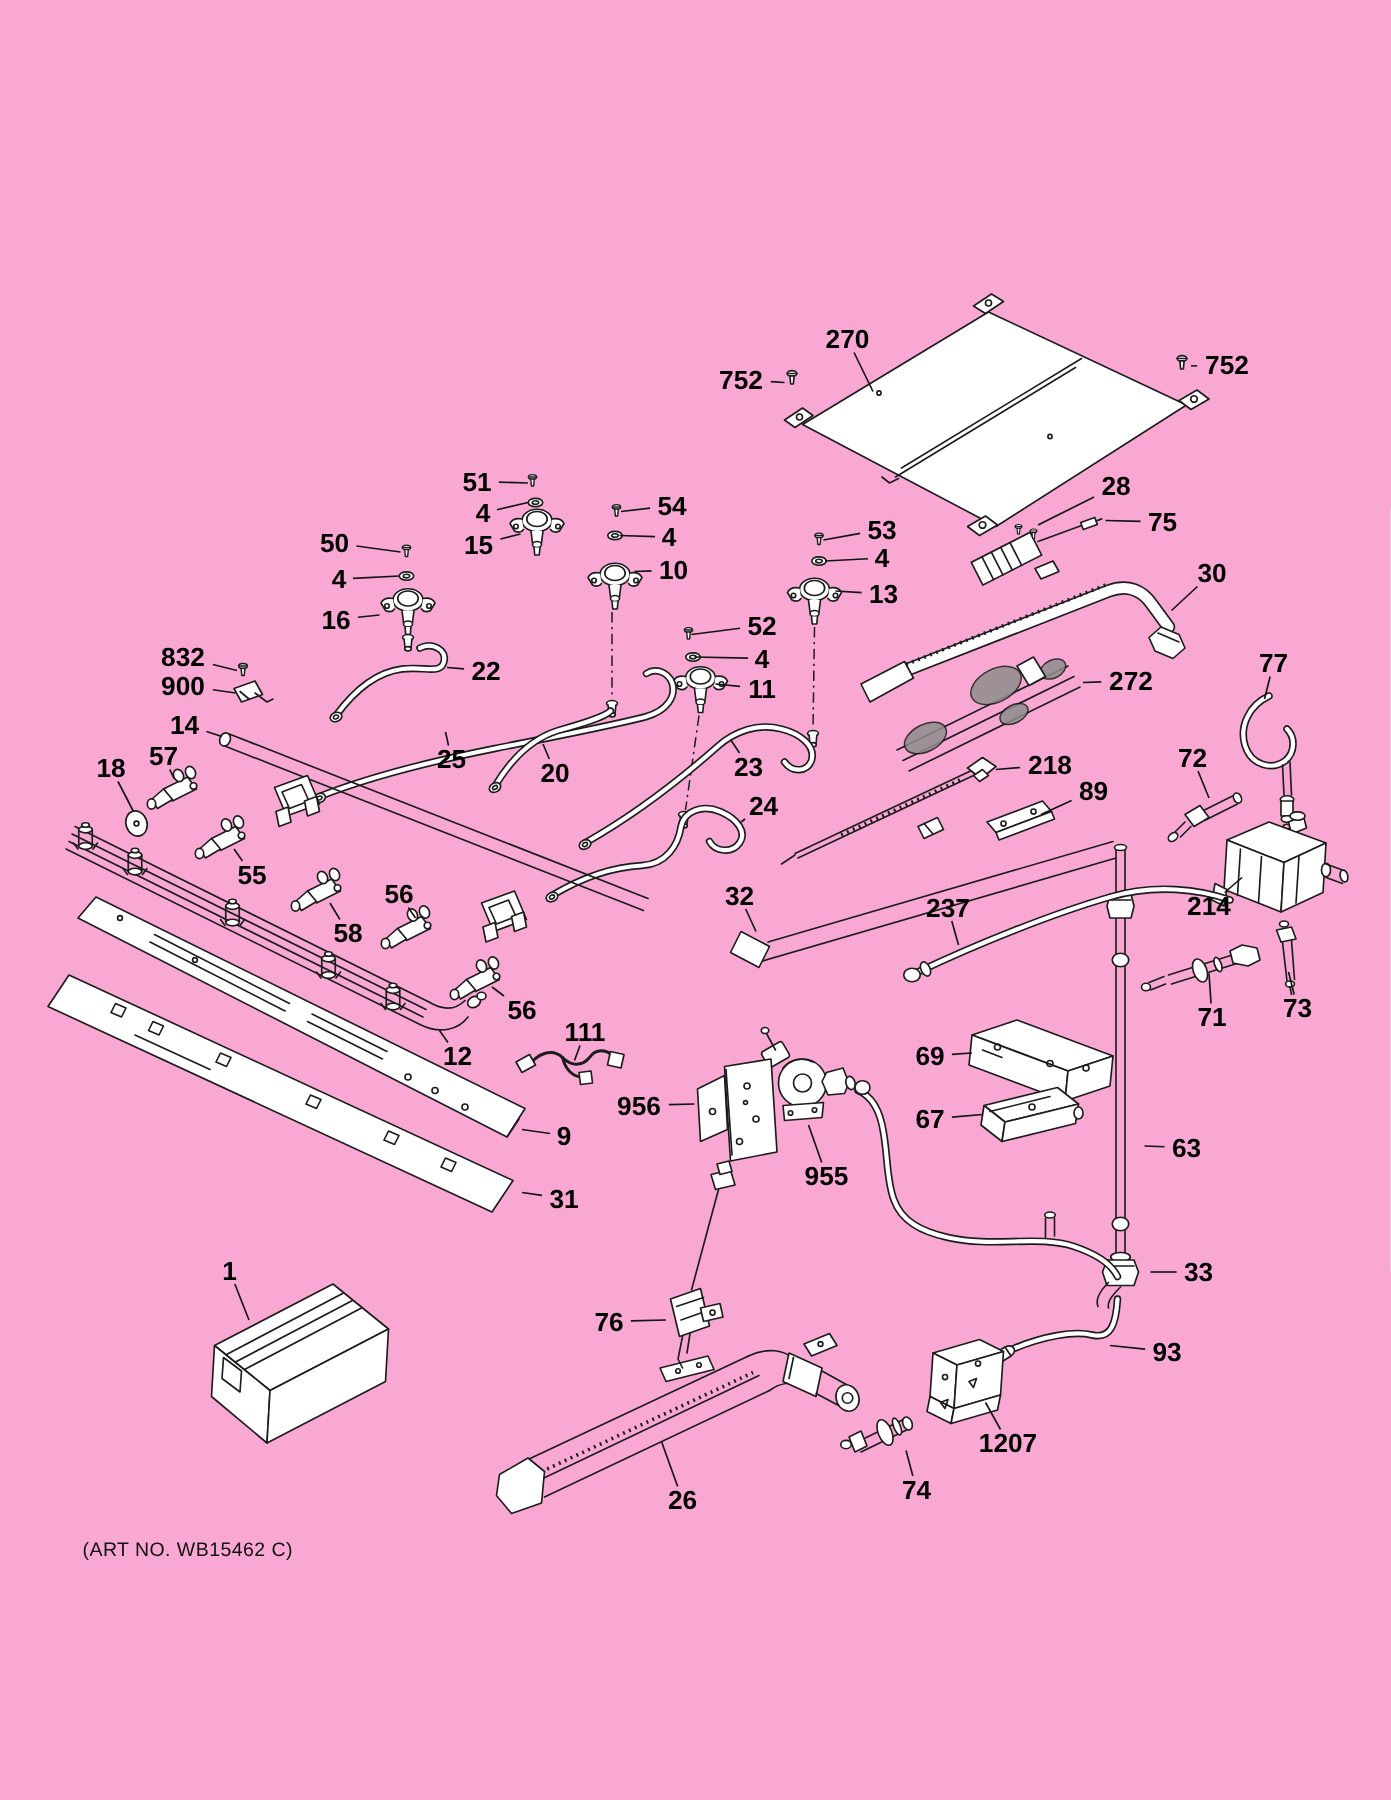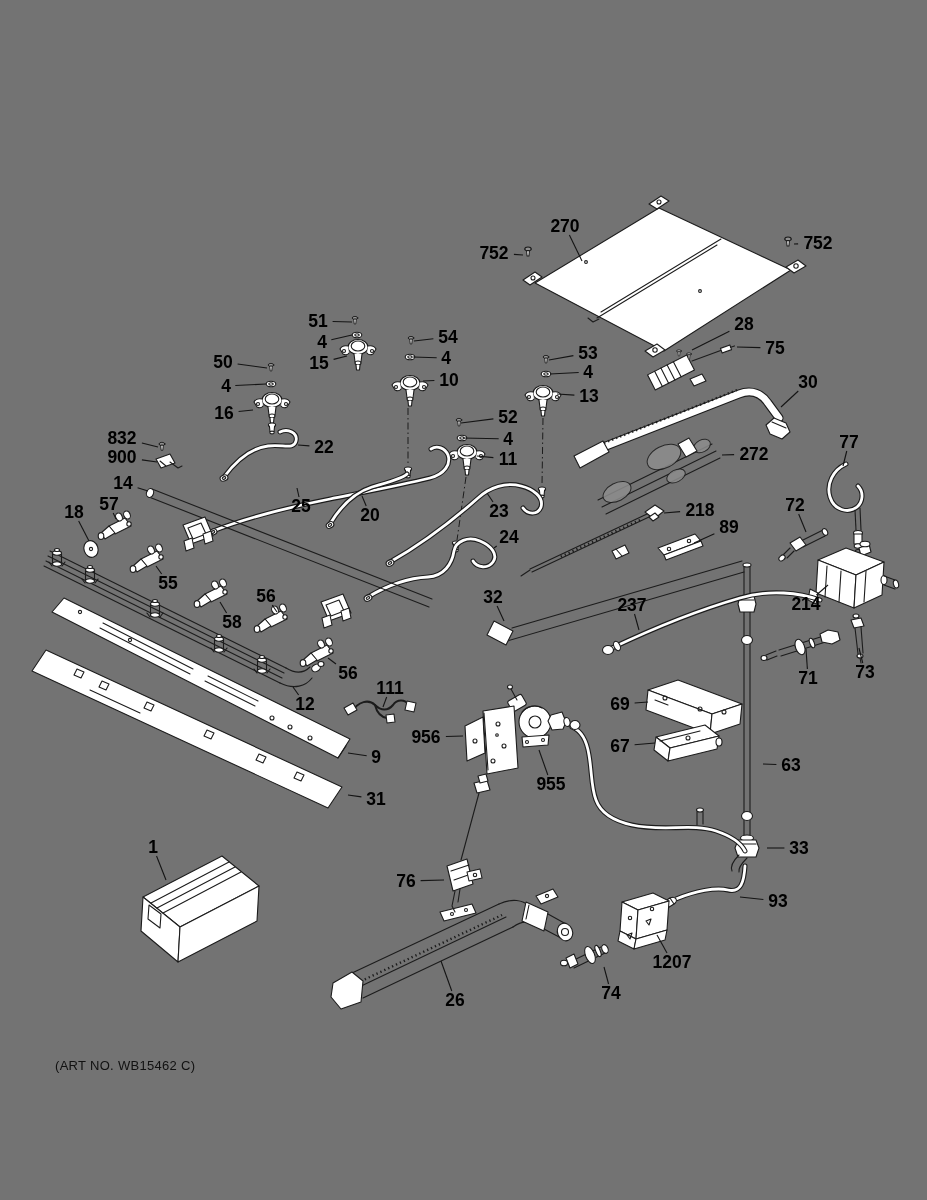--- a/index.html
+++ b/index.html
@@ -1,29 +1,29 @@
 <!DOCTYPE html>
 <html style="--line: #1c1c1c;"><head>
 <meta charset="utf-8">
 <style>
   html,body{margin:0;padding:0;background:#e8e8e8;}
-  .page{position:relative;width:927px;height:1200px;background:#737373;margin:0 auto;
+  .page{position:relative;width:927px;height:1200px;background:#f9a8d4;margin:0 auto;
         font-family:"Liberation Sans",sans-serif;overflow:hidden;}
   svg{position:absolute;left:0;top:0;}
   .ln{stroke:var(--line,#1c1c1c);stroke-width:1.1;fill:none;stroke-linecap:round;stroke-linejoin:round;}
   .ln2{stroke:var(--line,#1c1c1c);stroke-width:2;fill:none;stroke-linecap:round;}
   .fw{fill:#ffffff;stroke:var(--line,#1c1c1c);stroke-width:1.1;stroke-linejoin:round;}
   .pad{fill:#8d8d8d;stroke:#1c1c1c;stroke-width:1;opacity:.85;}
   .tube2{stroke:var(--line,#1c1c1c);fill:none;stroke-linecap:round;stroke-linejoin:round;}
   .tubei{stroke:#ffffff;fill:none;stroke-linecap:round;stroke-linejoin:round;}
   .hatch{stroke:#1c1c1c;stroke-width:2.4;stroke-dasharray:1.3,3;fill:none;}
   .dd{stroke:#1c1c1c;stroke-width:1;stroke-dasharray:7,3,1.5,3;fill:none;}
   .leader{stroke:#141414;stroke-width:1.1;}
   .callout{font-family:"Liberation Sans",sans-serif;font-weight:bold;font-size:17.5px;fill:#000;}
-  .caption{position:absolute;left:55px;top:1025px;font-size:13px;color:#111;letter-spacing:.3px;margin-top:33px;}
+  .caption{position:absolute;left:55px;top:1025px;font-size:13px;color:#111;letter-spacing:.3px;}
 </style>
 </head>
 <body>
 
 <div class="page">
 <svg width="927" height="1200" viewBox="0 0 927 1200">
   <defs>
     <g id="g-screw" class="ln">
       <ellipse cx="0" cy="0" rx="3.2" ry="1.9" fill="#fff"></ellipse>
       <path d="M-1.4,1.6 L-0.9,7 L0.9,7 L1.4,1.6 Z" fill="#fff"></path>

